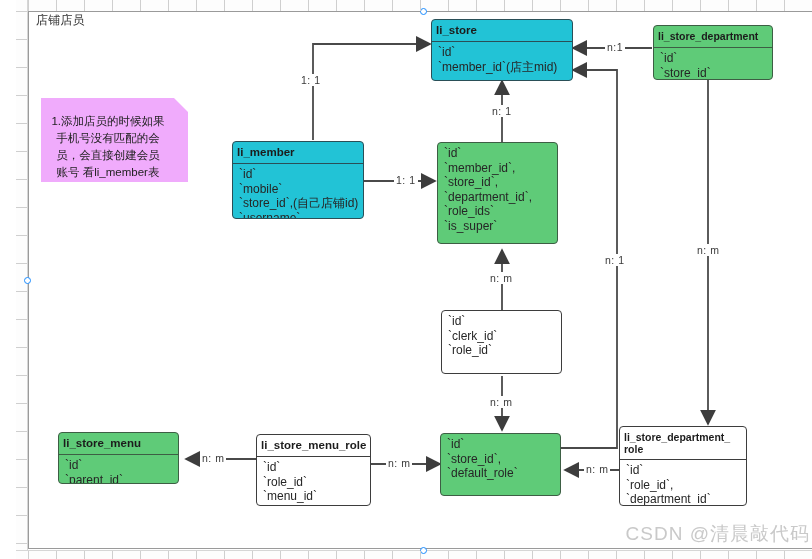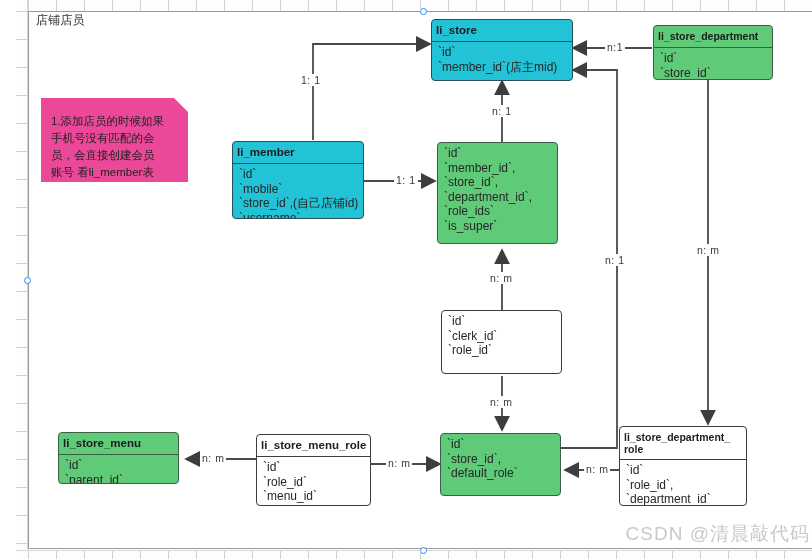--- a/index.html
+++ b/index.html
@@ -72,26 +72,27 @@
     line-height:14.5px;
   }
   .ent .bd div{white-space:nowrap;}
   .ent.cyan{background:#22c3d6;border-color:#2a4f57;}
   .ent.cyan .hd{border-bottom-color:#2a4f57;}
   .ent.green{background:#5fcb78;border-color:#3d5e44;}
   .ent.green .hd{border-bottom-color:#3d5e44;}
   
   .note{
     position:absolute;
-    background:#ec4899;
+    background:#f0abfc;
     font-size:11.5px;
     line-height:17px;
     color:#222;
     padding:15px 23px 8px 10px;
     box-sizing:border-box;
+    text-align:center;
   }
   .note .fold{
     position:absolute;right:0;top:0;width:0;height:0;
     border-left:14px solid transparent;
     border-top:14px solid #ffffff;
   }
   
   svg.edges{position:absolute;left:0;top:0;width:812px;height:559px;overflow:visible;}
   .edge{stroke:#4a4a4a;stroke-width:1.8px;fill:none;}
   .ehead{fill:#3d3d3d;}

